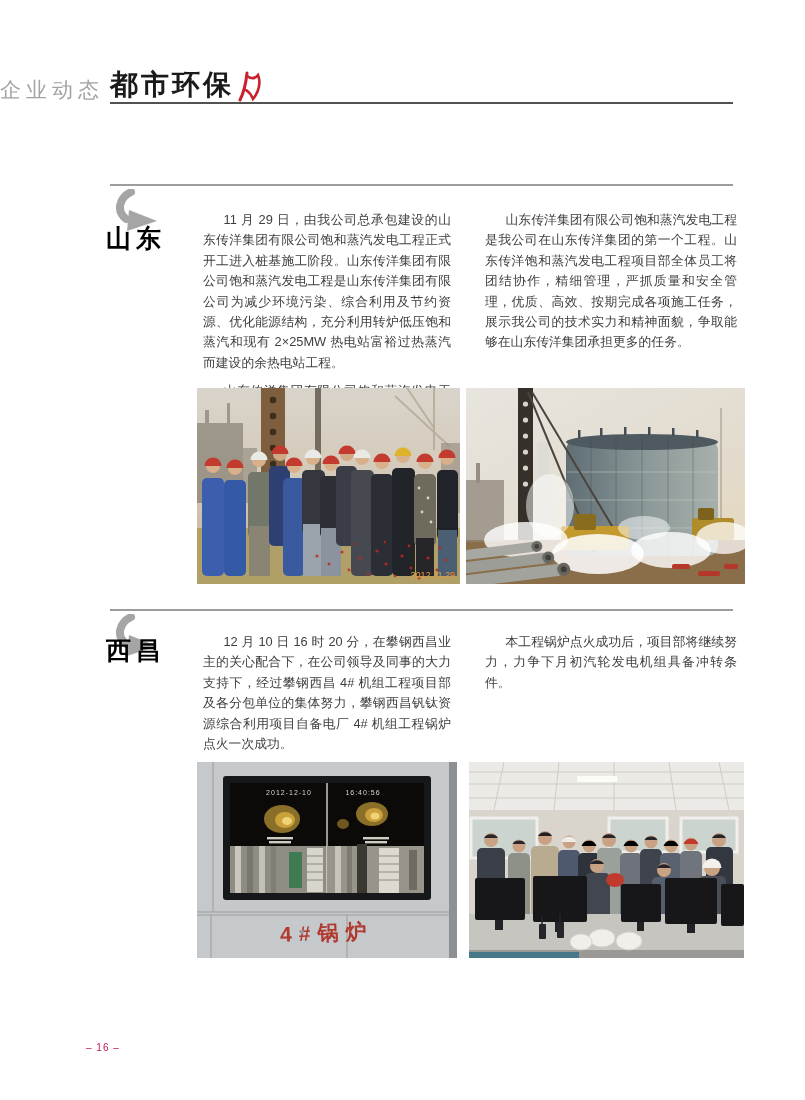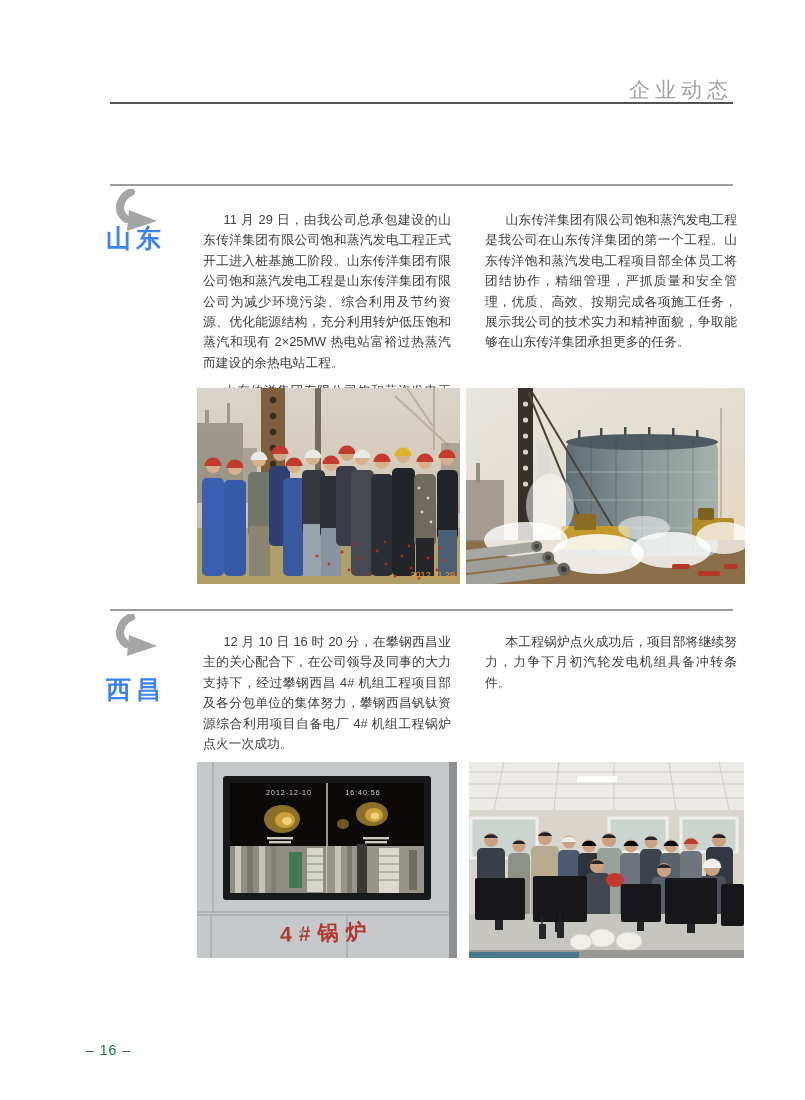--- a/index.html
+++ b/index.html
@@ -3,54 +3,61 @@
 <meta charset="utf-8">
 <style>
   html,body{margin:0;padding:0;background:#ffffff;}
   body{font-family:"Liberation Sans","DejaVu Sans",sans-serif;}
   .page{position:relative;width:805px;height:1100px;background:#fff;overflow:hidden;}
 
   
   .brand{position:absolute;left:110px;top:68px;height:38px;display:flex;align-items:flex-start;}
   .brand-text{font-size:28px;font-weight:800;color:#1a1a1a;letter-spacing:3px;line-height:34px;}
   .brand-mark{margin-left:4px;margin-top:2px;}
-  .page-label{position:absolute;left:0;top:76px;width:733px;text-align:right;
+  .page-label{position:absolute;left:0;top:76px;width:733px;
               font-size:21px;color:#a3a3a3;letter-spacing:5px;}
   .masthead-rule{position:absolute;left:110px;top:102px;width:623px;height:2px;background:#525252;}
 
   
   .section-rule{position:absolute;left:110px;width:623px;height:2px;background:#9c9c9c;}
   #rule-1{top:184px;} #rule-2{top:609px;}
   .arrow-wrap{position:absolute;left:112px;width:48px;height:44px;}
   #arrow-1{top:189px;} #arrow-2{top:614px;}
-  .region{position:absolute;left:106px;font-size:25px;font-weight:700;color:#3b82f6;letter-spacing:5px;}
-  #region-1{top:222px;} #region-2{top:673px;text-align:right;}
+  .region{position:absolute;left:106px;font-size:25px;font-weight:700;color:#000000;letter-spacing:5px;}
+  #region-1{top:222px;} #region-2{top:634px;text-align:right;}
 
   .col{position:absolute;font-size:12.8px;line-height:20.4px;color:#3e3e3e;}
   .col p{margin:8px;text-align:justify;text-indent:1.6em;}
   .col p.cont{text-indent:0;}
   #a1c1{left:195px;top:202px;width:264px;}
   #a1c2{left:477px;top:202px;width:268px;}
   #a2c1{left:195px;top:624px;width:264px;}
   #a2c2{left:477px;top:624px;width:268px;}
 
   .photo{position:absolute;overflow:hidden;}
   .photo svg{display:block;}
   #ph1{left:197px;top:388px;width:263px;height:196px;}
   #ph2{left:466px;top:388px;width:279px;height:196px;}
   #ph3{left:197px;top:762px;width:260px;height:196px;}
   #ph4{left:469px;top:762px;width:275px;height:196px;}
 
-  .footer-num{position:absolute;left:86px;top:1042px;font-size:14px;color:#15803d;letter-spacing:1px;}
+  .footer-num{position:absolute;left:86px;top:1042px;font-size:10px;color:#be185d;letter-spacing:1px;}
 </style>
 </head>
 <body>
 
 <div class="page">
 
+  <div class="brand">
+    <span class="brand-text">都市环保</span>
+    <svg class="brand-mark" width="26" height="34" viewBox="0 0 26 34">
+      <path d="M9 3 C8 13 6 22 2 30" stroke="#c8232c" stroke-width="3" fill="none" stroke-linecap="round"></path>
+      <path d="M9 6 C13 9 17 9 20 5 C23 12 21 22 15 29 C13 24 11 22 8 20" stroke="#c8232c" stroke-width="2.6" fill="none" stroke-linecap="round"></path>
+    </svg>
+  </div>
   <div class="page-label">企业动态</div>
   <div class="masthead-rule"></div>
 
   <div class="section-rule" id="rule-1"></div>
   <div class="arrow-wrap" id="arrow-1">
     <svg width="48" height="44" viewBox="0 0 48 44">
       <path d="M19 3 C7 9 4 22 14 30" fill="none" stroke="#a5a5a5" stroke-width="8" stroke-linecap="round"></path>
       <polygon points="17,21 45,32 15,42" fill="#a5a5a5"></polygon>
     </svg>
   </div>

